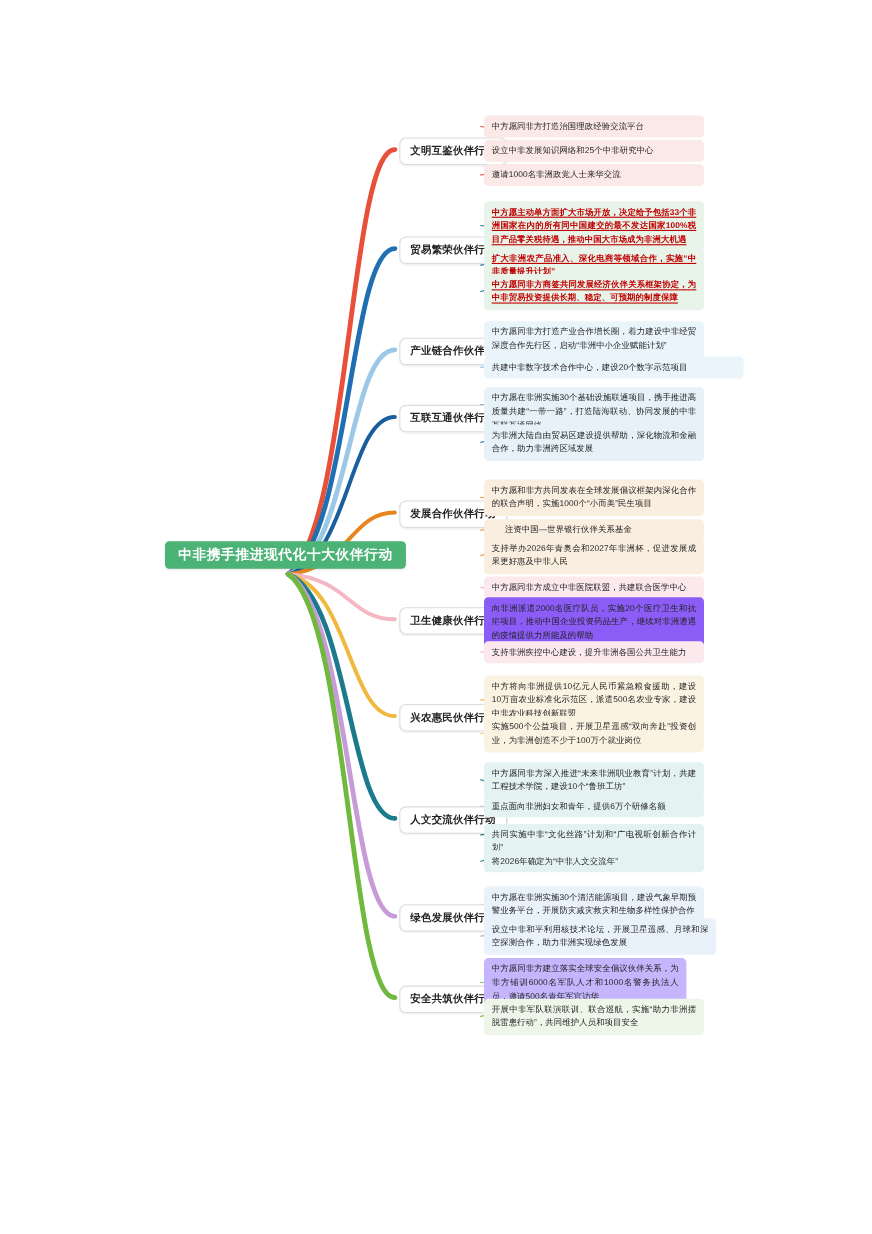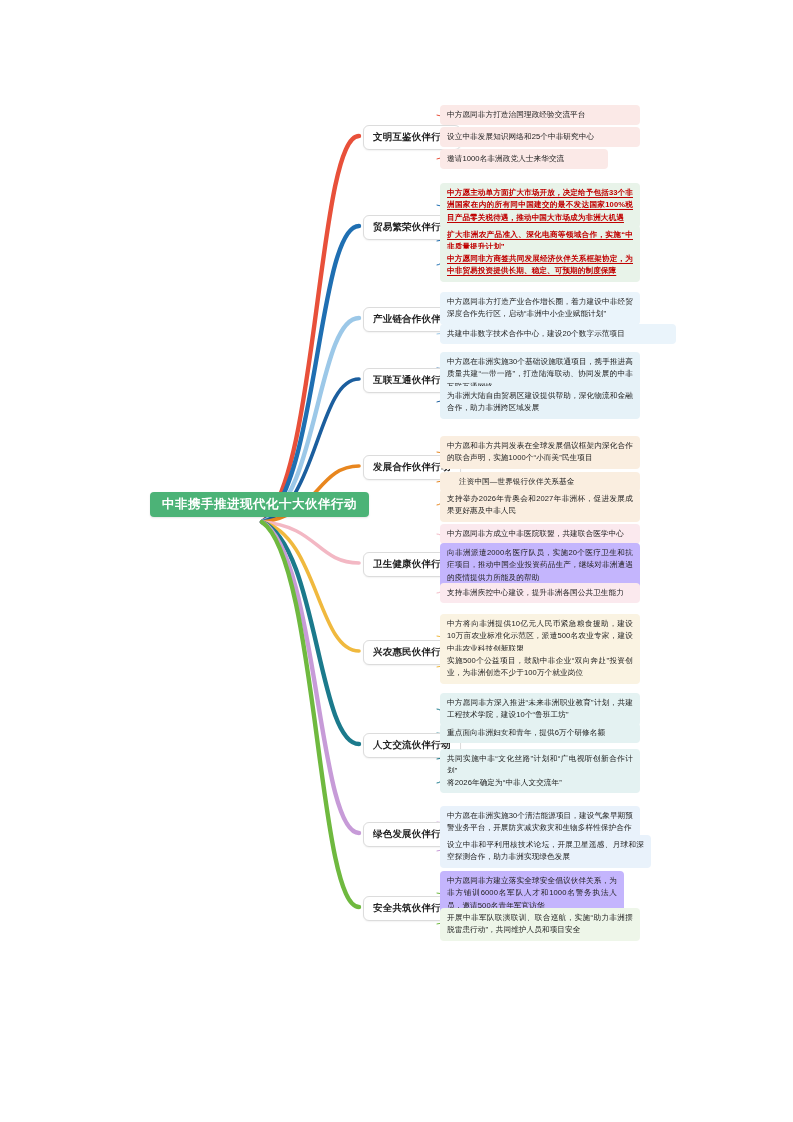--- a/index.html
+++ b/index.html
@@ -99,42 +99,42 @@
       <path d="M 460.2 833 C 449.09 833, 449.09 822, 437 822" fill="none" stroke="#C79BD8" stroke-width="1" stroke-linecap="round"></path>
       <path d="M 460.2 833 C 449.09 833, 449.09 851, 437 851" fill="none" stroke="#C79BD8" stroke-width="1" stroke-linecap="round"></path>
       <path d="M 262 522 C 317.55 560.5, 317.55 907, 359 907" fill="none" stroke="#6FB93F" stroke-width="4.4" stroke-linecap="round"></path>
       <path d="M 460.2 907 C 449.09 907, 449.09 893, 437 893" fill="none" stroke="#6FB93F" stroke-width="1" stroke-linecap="round"></path>
       <path d="M 460.2 907 C 449.09 907, 449.09 924, 437 924" fill="none" stroke="#6FB93F" stroke-width="1" stroke-linecap="round"></path>
     </svg>
 <div class="root" style="left: 150px; top: 492px; background: rgb(76, 179, 119);">中非携手推进现代化十大伙伴行动</div>
     <div class="branch" style="left: 363px; top: 125px;">文明互鉴伙伴行动</div>
     <div class="leaf" style="left: 440px; top: 104.5px; width: 200px; background: rgb(251, 233, 231);">中方愿同非方打造治国理政经验交流平台</div>
     <div class="leaf" style="left: 440px; top: 126.5px; width: 200px; background: rgb(251, 233, 231);">设立中非发展知识网络和25个中非研究中心</div>
-    <div class="leaf" style="left: 440px; top: 148.5px; width: 168px; background: rgb(251, 233, 231);">邀请1000名非洲政党人士来华交流</div>
+    <div class="leaf" style="left: 440px; top: 148.5px; width: 200px; background: rgb(251, 233, 231);">邀请1000名非洲政党人士来华交流</div>
     <div class="branch" style="left: 363px; top: 215px;">贸易繁荣伙伴行动</div>
     <div class="leaf hl" style="left: 440px; top: 183px; width: 200px; background: rgb(232, 243, 233);">中方愿主动单方面扩大市场开放，决定给予包括33个非洲国家在内的所有同中国建交的最不发达国家100%税目产品零关税待遇，推动中国大市场成为非洲大机遇</div>
     <div class="leaf hl" style="left: 440px; top: 225px; width: 200px; background: rgb(232, 243, 233);">扩大非洲农产品准入、深化电商等领域合作，实施“中非质量提升计划”</div>
     <div class="leaf hl" style="left: 440px; top: 249px; width: 200px; background: rgb(232, 243, 233);">中方愿同非方商签共同发展经济伙伴关系框架协定，为中非贸易投资提供长期、稳定、可预期的制度保障</div>
     <div class="branch" style="left: 363px; top: 307px;">产业链合作伙伴行动</div>
     <div class="leaf" style="left: 440px; top: 292px; width: 200px; background: rgb(234, 244, 251);">中方愿同非方打造产业合作增长圈，着力建设中非经贸深度合作先行区，启动“非洲中小企业赋能计划”</div>
     <div class="leaf" style="left: 440px; top: 323.5px; width: 236px; background: rgb(234, 244, 251);">共建中非数字技术合作中心，建设20个数字示范项目</div>
     <div class="branch" style="left: 363px; top: 368px;">互联互通伙伴行动</div>
     <div class="leaf" style="left: 440px; top: 352px; width: 200px; background: rgb(230, 242, 248);">中方愿在非洲实施30个基础设施联通项目，携手推进高质量共建“一带一路”，打造陆海联动、协同发展的中非互联互通网络</div>
     <div class="leaf" style="left: 440px; top: 386px; width: 200px; background: rgb(230, 242, 248);">为非洲大陆自由贸易区建设提供帮助，深化物流和金融合作，助力非洲跨区域发展</div>
     <div class="branch" style="left: 363px; top: 455px;">发展合作伙伴行动</div>
     <div class="leaf" style="left: 440px; top: 436px; width: 200px; background: rgb(250, 238, 224);">中方愿和非方共同发表在全球发展倡议框架内深化合作的联合声明，实施1000个“小而美”民生项目</div>
     <div class="leaf" style="left: 440px; top: 471.5px; width: 200px; background: rgb(250, 238, 224); padding-left: 19px;">注资中国—世界银行伙伴关系基金</div>
     <div class="leaf" style="left: 440px; top: 489px; width: 200px; background: rgb(250, 238, 224);">支持举办2026年青奥会和2027年非洲杯，促进发展成果更好惠及中非人民</div>
     <div class="branch" style="left: 363px; top: 552px;">卫生健康伙伴行动</div>
     <div class="leaf" style="left: 440px; top: 523.5px; width: 200px; background: rgb(251, 233, 238);">中方愿同非方成立中非医院联盟，共建联合医学中心</div>
-    <div class="leaf" style="left: 440px; top: 543px; width: 200px; background: #c4b5fd;">向非洲派遣2000名医疗队员，实施20个医疗卫生和抗疟项目，推动中国企业投资药品生产，继续对非洲遭遇的疫情提供力所能及的帮助</div>
+    <div class="leaf" style="left: 440px; top: 543px; width: 200px; background: #8b5cf6;">向非洲派遣2000名医疗队员，实施20个医疗卫生和抗疟项目，推动中国企业投资药品生产，继续对非洲遭遇的疫情提供力所能及的帮助</div>
     <div class="leaf" style="left: 440px; top: 582.5px; width: 200px; background: rgb(251, 233, 238);">支持非洲疾控中心建设，提升非洲各国公共卫生能力</div>
     <div class="branch" style="left: 363px; top: 640px;">兴农惠民伙伴行动</div>
     <div class="leaf" style="left: 440px; top: 614px; width: 200px; background: rgb(250, 243, 226);">中方将向非洲提供10亿元人民币紧急粮食援助，建设10万亩农业标准化示范区，派遣500名农业专家，建设中非农业科技创新联盟</div>
-    <div class="leaf" style="left: 440px; top: 651px; width: 200px; background: rgb(250, 243, 226);">实施500个公益项目，鼓励中非企业“双向奔赴”投资创业，为非洲创造不少于100万个就业岗位</div>
+    <div class="leaf" style="left: 440px; top: 651px; width: 200px; background: rgb(250, 243, 226);">实施500个公益项目，开展卫星遥感“双向奔赴”投资创业，为非洲创造不少于100万个就业岗位</div>
     <div class="branch" style="left: 363px; top: 733px;">人文交流伙伴行动</div>
     <div class="leaf" style="left: 440px; top: 693px; width: 200px; background: rgb(228, 242, 242);">中方愿同非方深入推进“未来非洲职业教育”计划，共建工程技术学院，建设10个“鲁班工坊”</div>
     <div class="leaf" style="left: 440px; top: 722.5px; width: 200px; background: rgb(228, 242, 242);">重点面向非洲妇女和青年，提供6万个研修名额</div>
     <div class="leaf" style="left: 440px; top: 748.5px; width: 200px; background: rgb(228, 242, 242);">共同实施中非“文化丝路”计划和“广电视听创新合作计划”</div>
     <div class="leaf" style="left: 440px; top: 772.5px; width: 200px; background: rgb(228, 242, 242);">将2026年确定为“中非人文交流年”</div>
     <div class="branch" style="left: 363px; top: 822px;">绿色发展伙伴行动</div>
     <div class="leaf" style="left: 440px; top: 806px; width: 200px; background: rgb(233, 242, 251);">中方愿在非洲实施30个清洁能源项目，建设气象早期预警业务平台，开展防灾减灾救灾和生物多样性保护合作</div>
     <div class="leaf" style="left: 440px; top: 835px; width: 211px; background: rgb(233, 242, 251);">设立中非和平利用核技术论坛，开展卫星遥感、月球和深空探测合作，助力非洲实现绿色发展</div>
     <div class="branch" style="left: 363px; top: 896px;">安全共筑伙伴行动</div>
     <div class="leaf" style="left: 440px; top: 871px; width: 184px; background: #c4b5fd;">中方愿同非方建立落实全球安全倡议伙伴关系，为非方铺训6000名军队人才和1000名警务执法人员，邀请500名青年军官访华</div>

